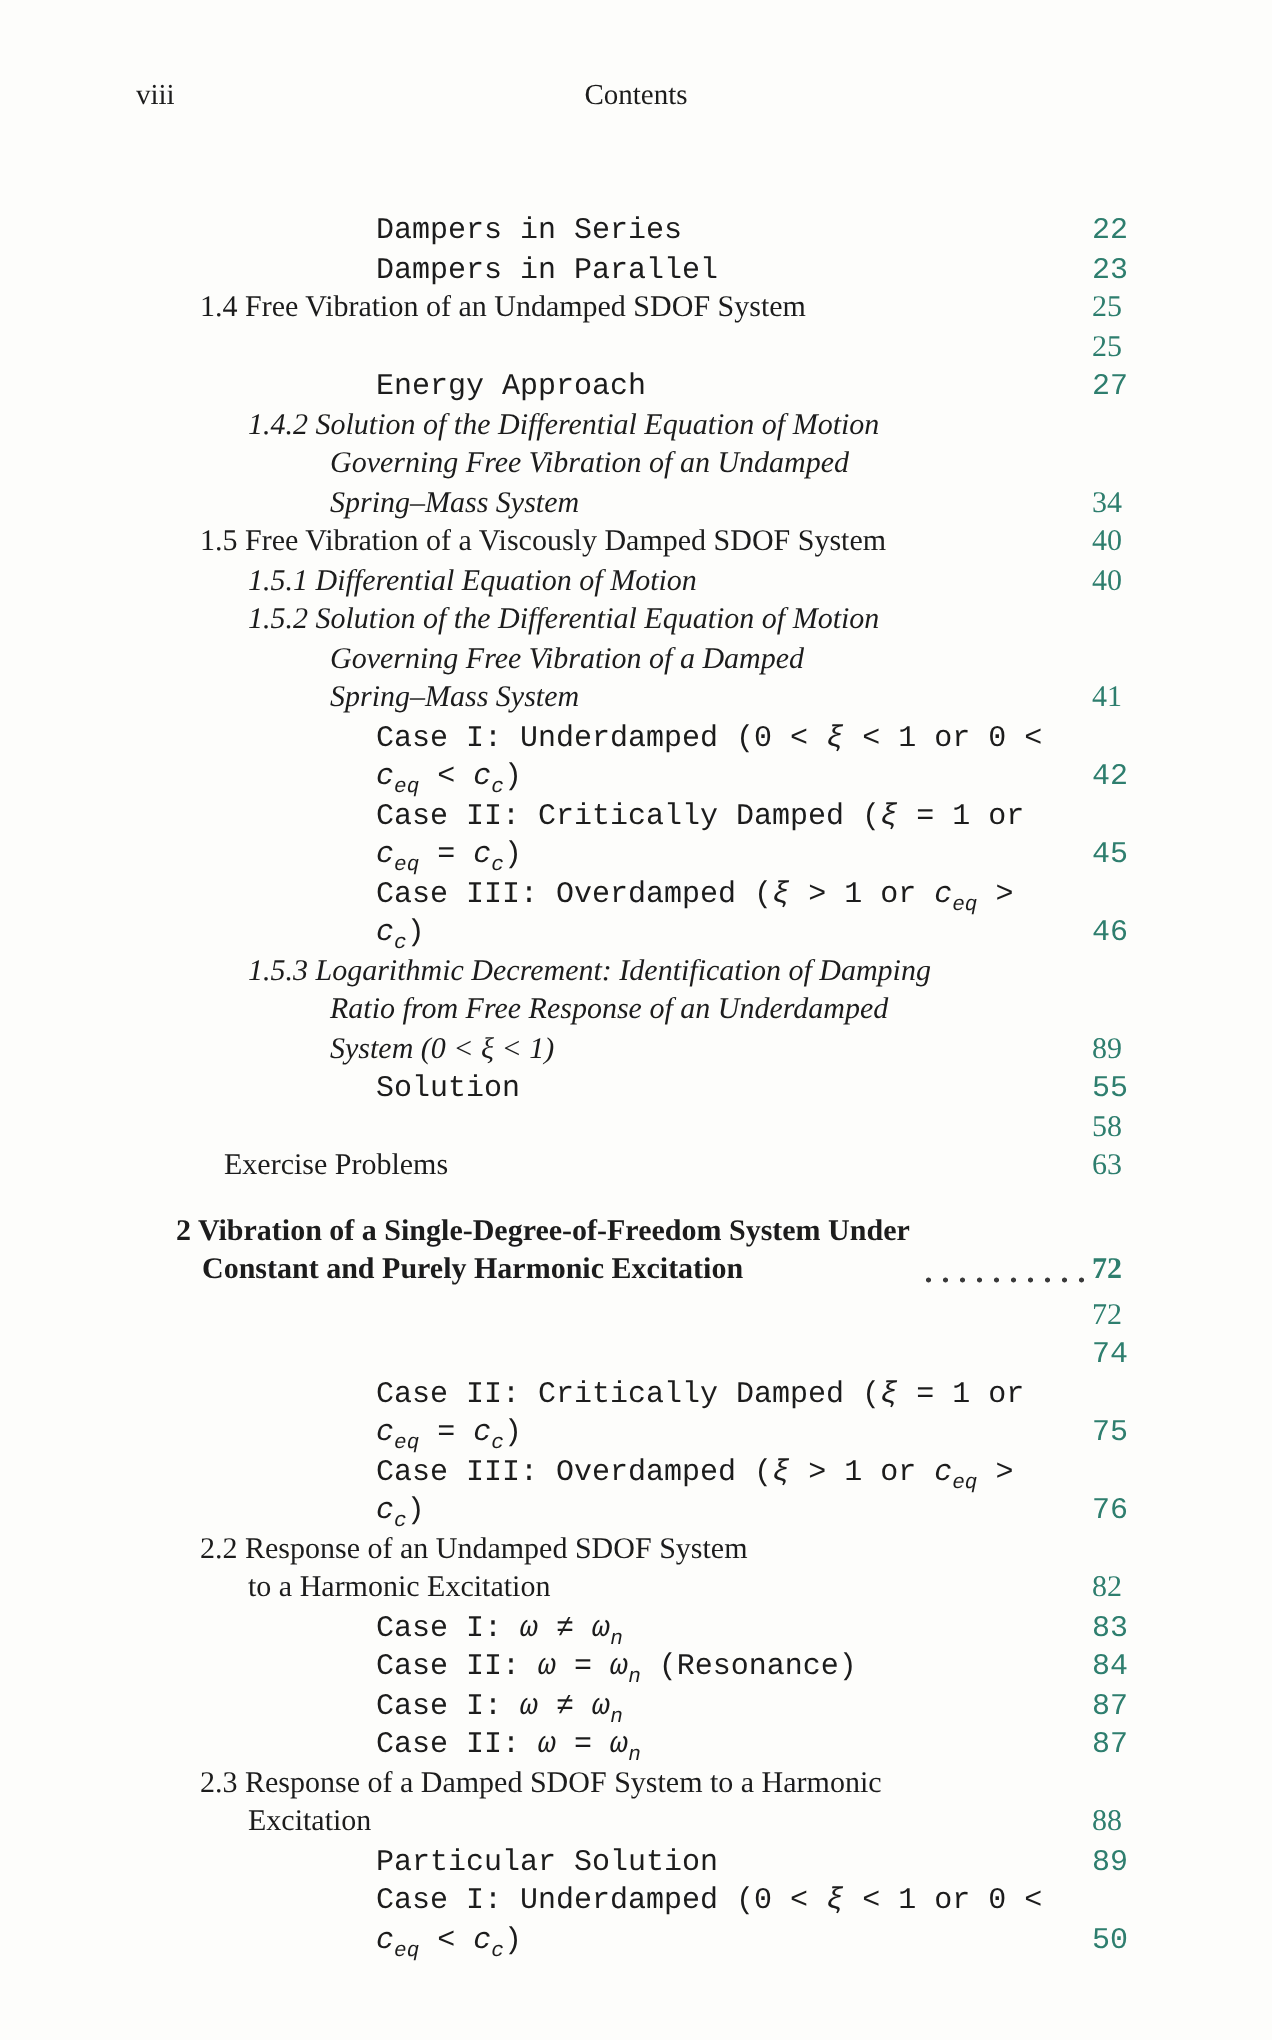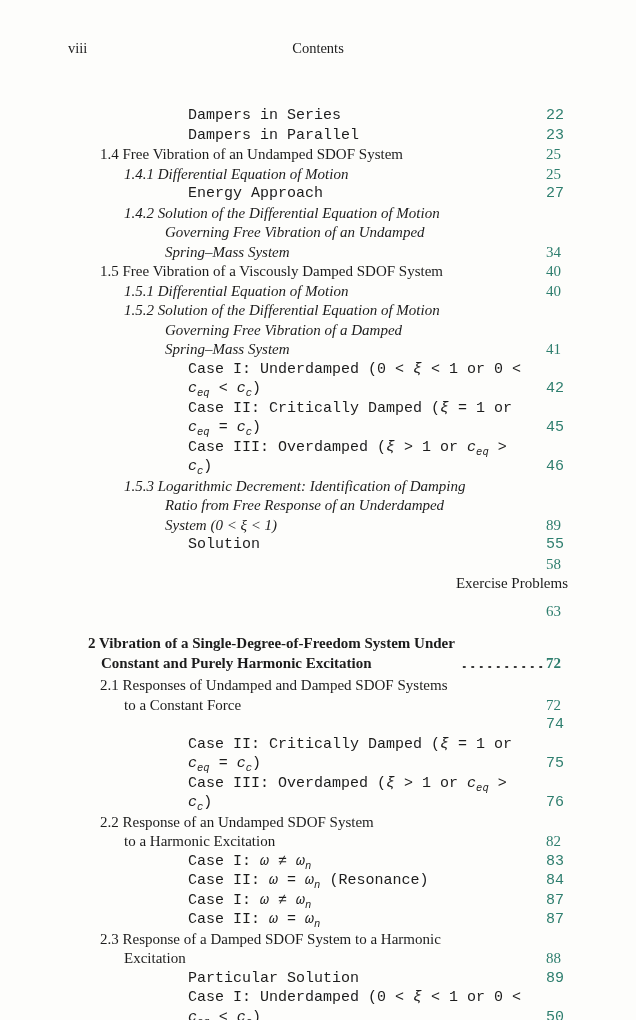--- a/index.html
+++ b/index.html
@@ -64,21 +64,21 @@
   }
   
   .lvl-chapter { margin-left: 20px; margin-top: 13px; }
   .lvl-chapter .txt { padding-left: 13px; text-indent: -13px; }
   .lvl-chapter + .row { margin-top: 3px; }
   .lvl-section { margin-left: 32px; }
   .lvl-section .txt { padding-left: 24px; text-indent: -24px; }
   .lvl-subsection { margin-left: 56px; }
   .lvl-subsection .txt { padding-left: 41px; text-indent: -41px; }
   .lvl-item { margin-left: 120px; font-family: Liberation Mono, monospace; }
-  .lvl-exercise { margin-left: 44px; flex-direction: column; }
+  .lvl-exercise { margin-left: 44px; }
   
   .style-bold { font-weight: bold; }
   .style-italic .txt { font-style: italic; }
   sub { font-size: 0.7em; font-style: italic; line-height: 0; }
   i { font-style: italic; }
 </style>
 </head>
 <body>
 
 <div class="page">
@@ -96,21 +96,20 @@
         <div class="txt">Dampers in Parallel</div>
         <div class="leader"></div>
         <div class="pg">23</div>
       </div>
       <div class="row lvl-section">
         <div class="txt">1.4 Free Vibration of an Undamped SDOF System</div>
         <div class="leader"></div>
         <div class="pg">25</div>
       </div>
       <div class="row lvl-subsection style-italic">
-        <div class="txt">1.4.1 Differential Equation of Motion</div>
         <div class="leader"></div>
         <div class="pg">25</div>
       </div>
       <div class="row lvl-item">
         <div class="txt">Energy Approach</div>
         <div class="leader"></div>
         <div class="pg">27</div>
       </div>
       <div class="row lvl-subsection style-italic">
         <div class="txt">1.4.2 Solution of the Differential Equation of Motion<br>Governing Free Vibration of an Undamped<br>Spring–Mass System</div>
@@ -165,21 +164,20 @@
         <div class="txt">Exercise Problems</div>
         <div class="leader"></div>
         <div class="pg">63</div>
       </div>
       <div class="row lvl-chapter style-bold">
         <div class="txt">2 Vibration of a Single-Degree-of-Freedom System Under<br>Constant and Purely Harmonic Excitation</div>
         <div class="leader dots"></div>
         <div class="pg">72</div>
       </div>
       <div class="row lvl-section">
-        <div class="txt">2.1 Responses of Undamped and Damped SDOF Systems<br>to a Constant Force</div>
         <div class="leader"></div>
         <div class="pg">72</div>
       </div>
       <div class="row lvl-item">
         <div class="leader"></div>
         <div class="pg">74</div>
       </div>
       <div class="row lvl-item">
         <div class="txt">Case II: Critically Damped (<i>ξ</i> = 1 or <i>c</i><sub>eq</sub> = <i>c</i><sub>c</sub>)</div>
         <div class="leader"></div>

